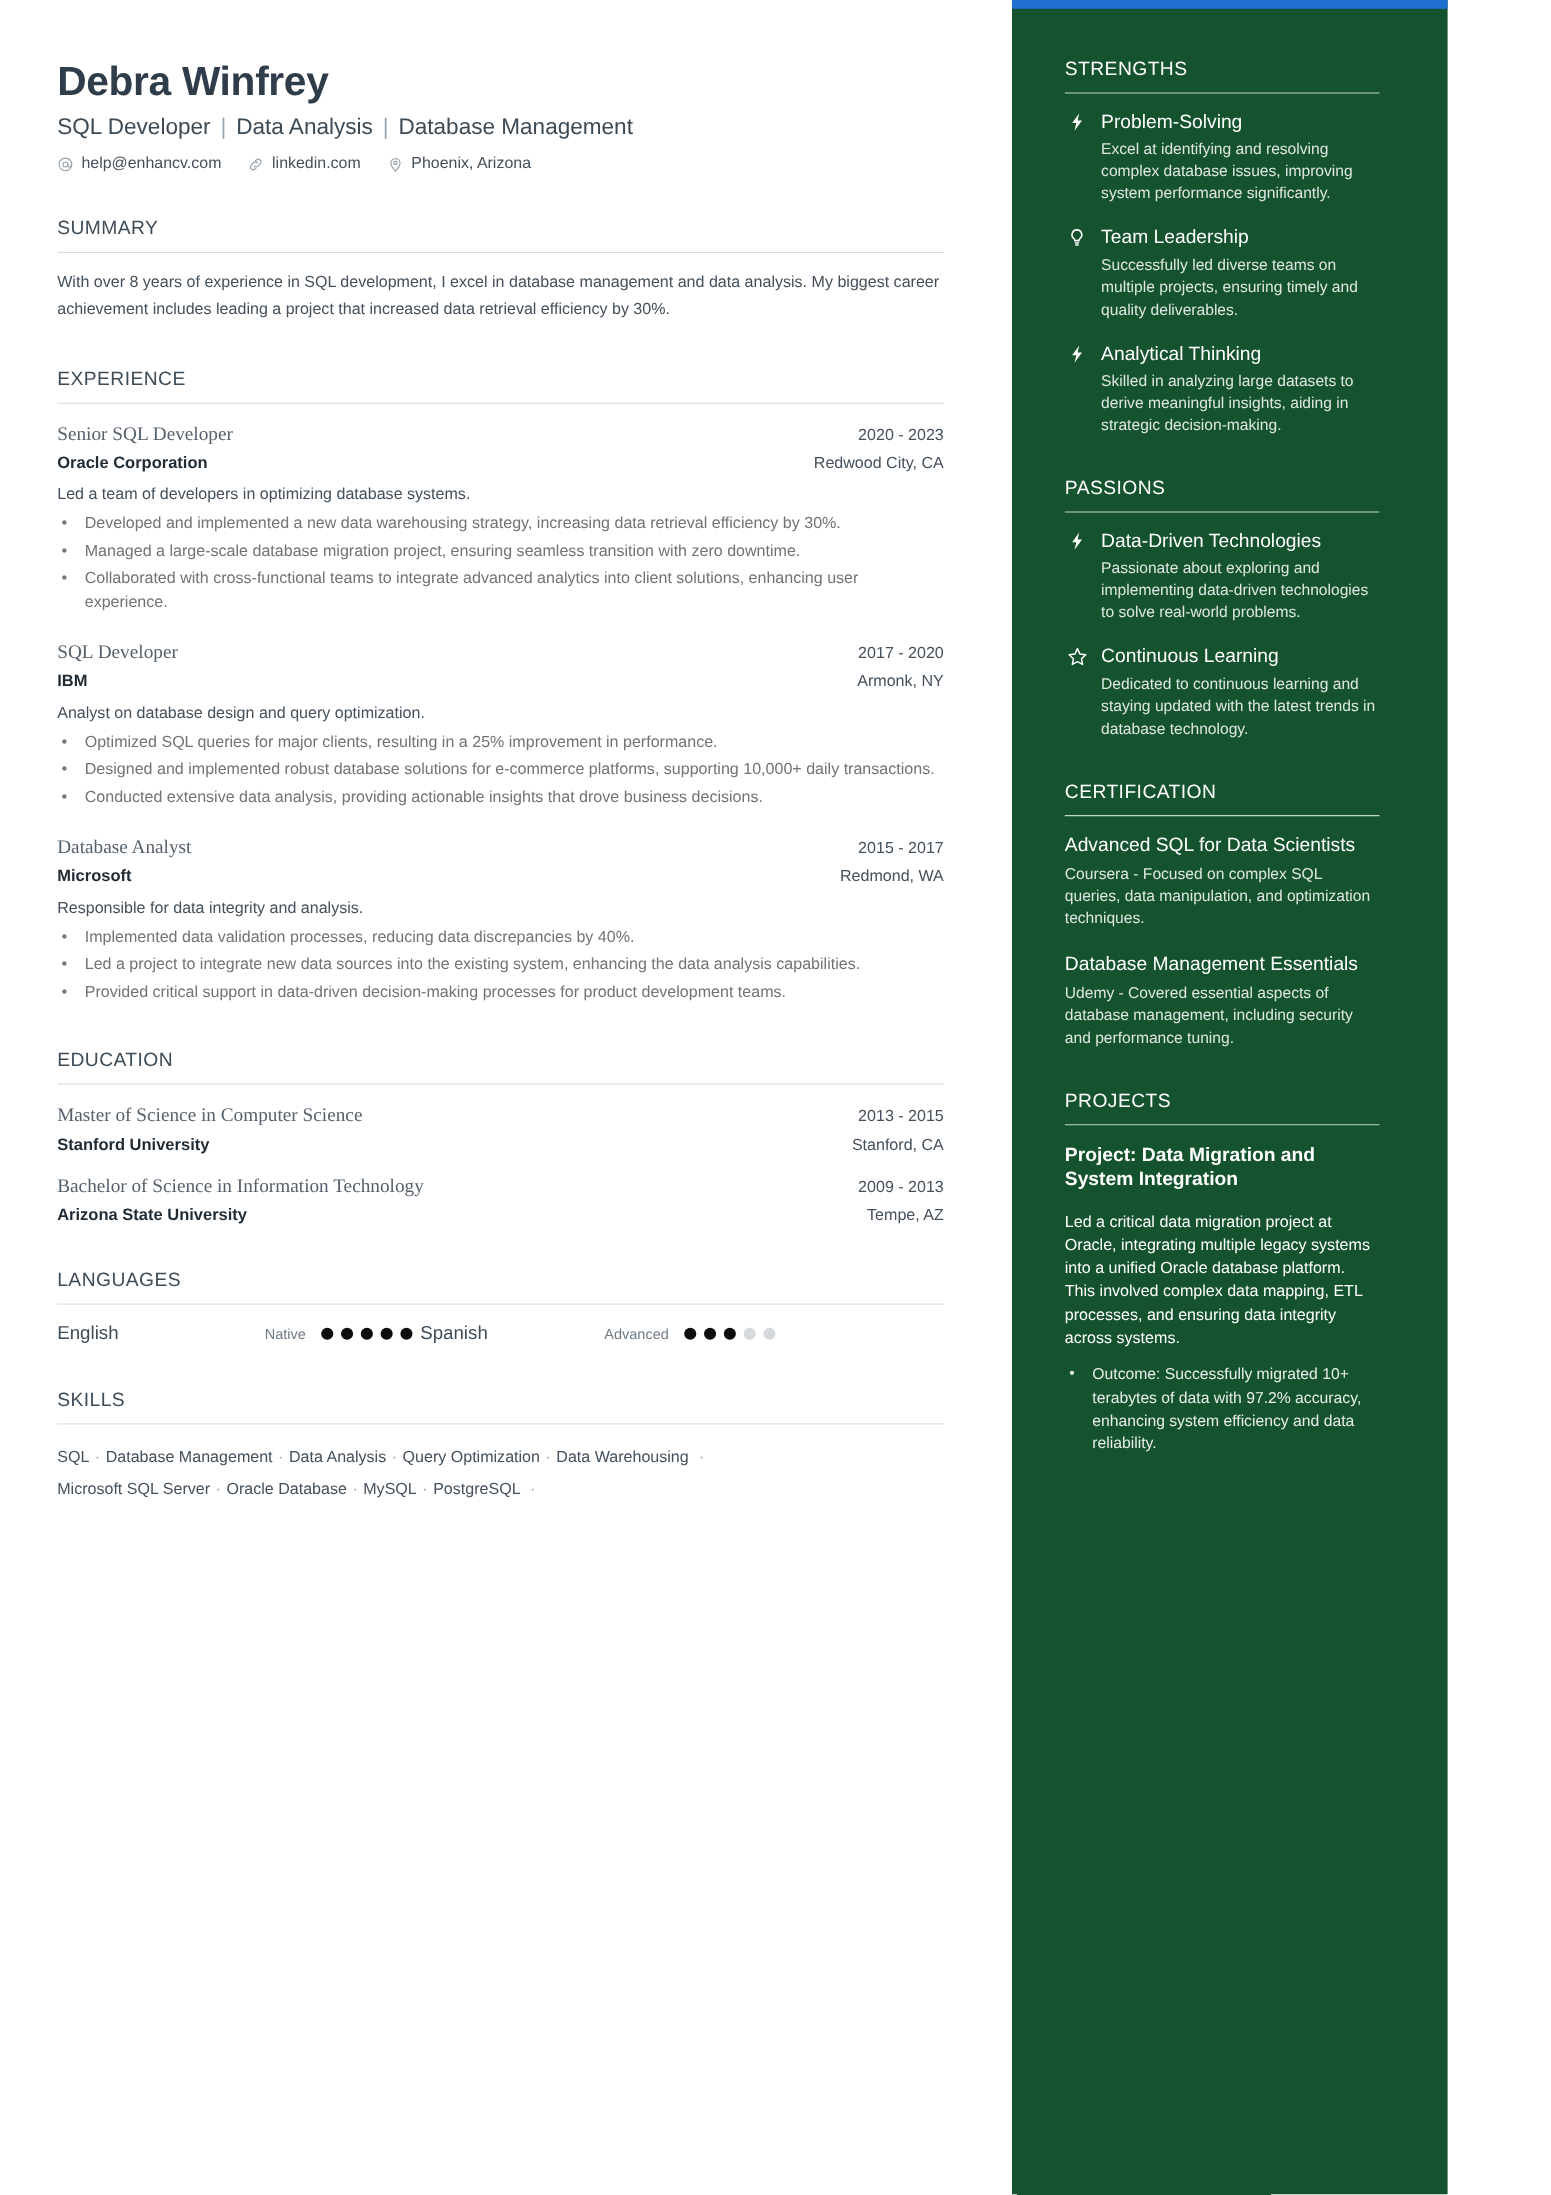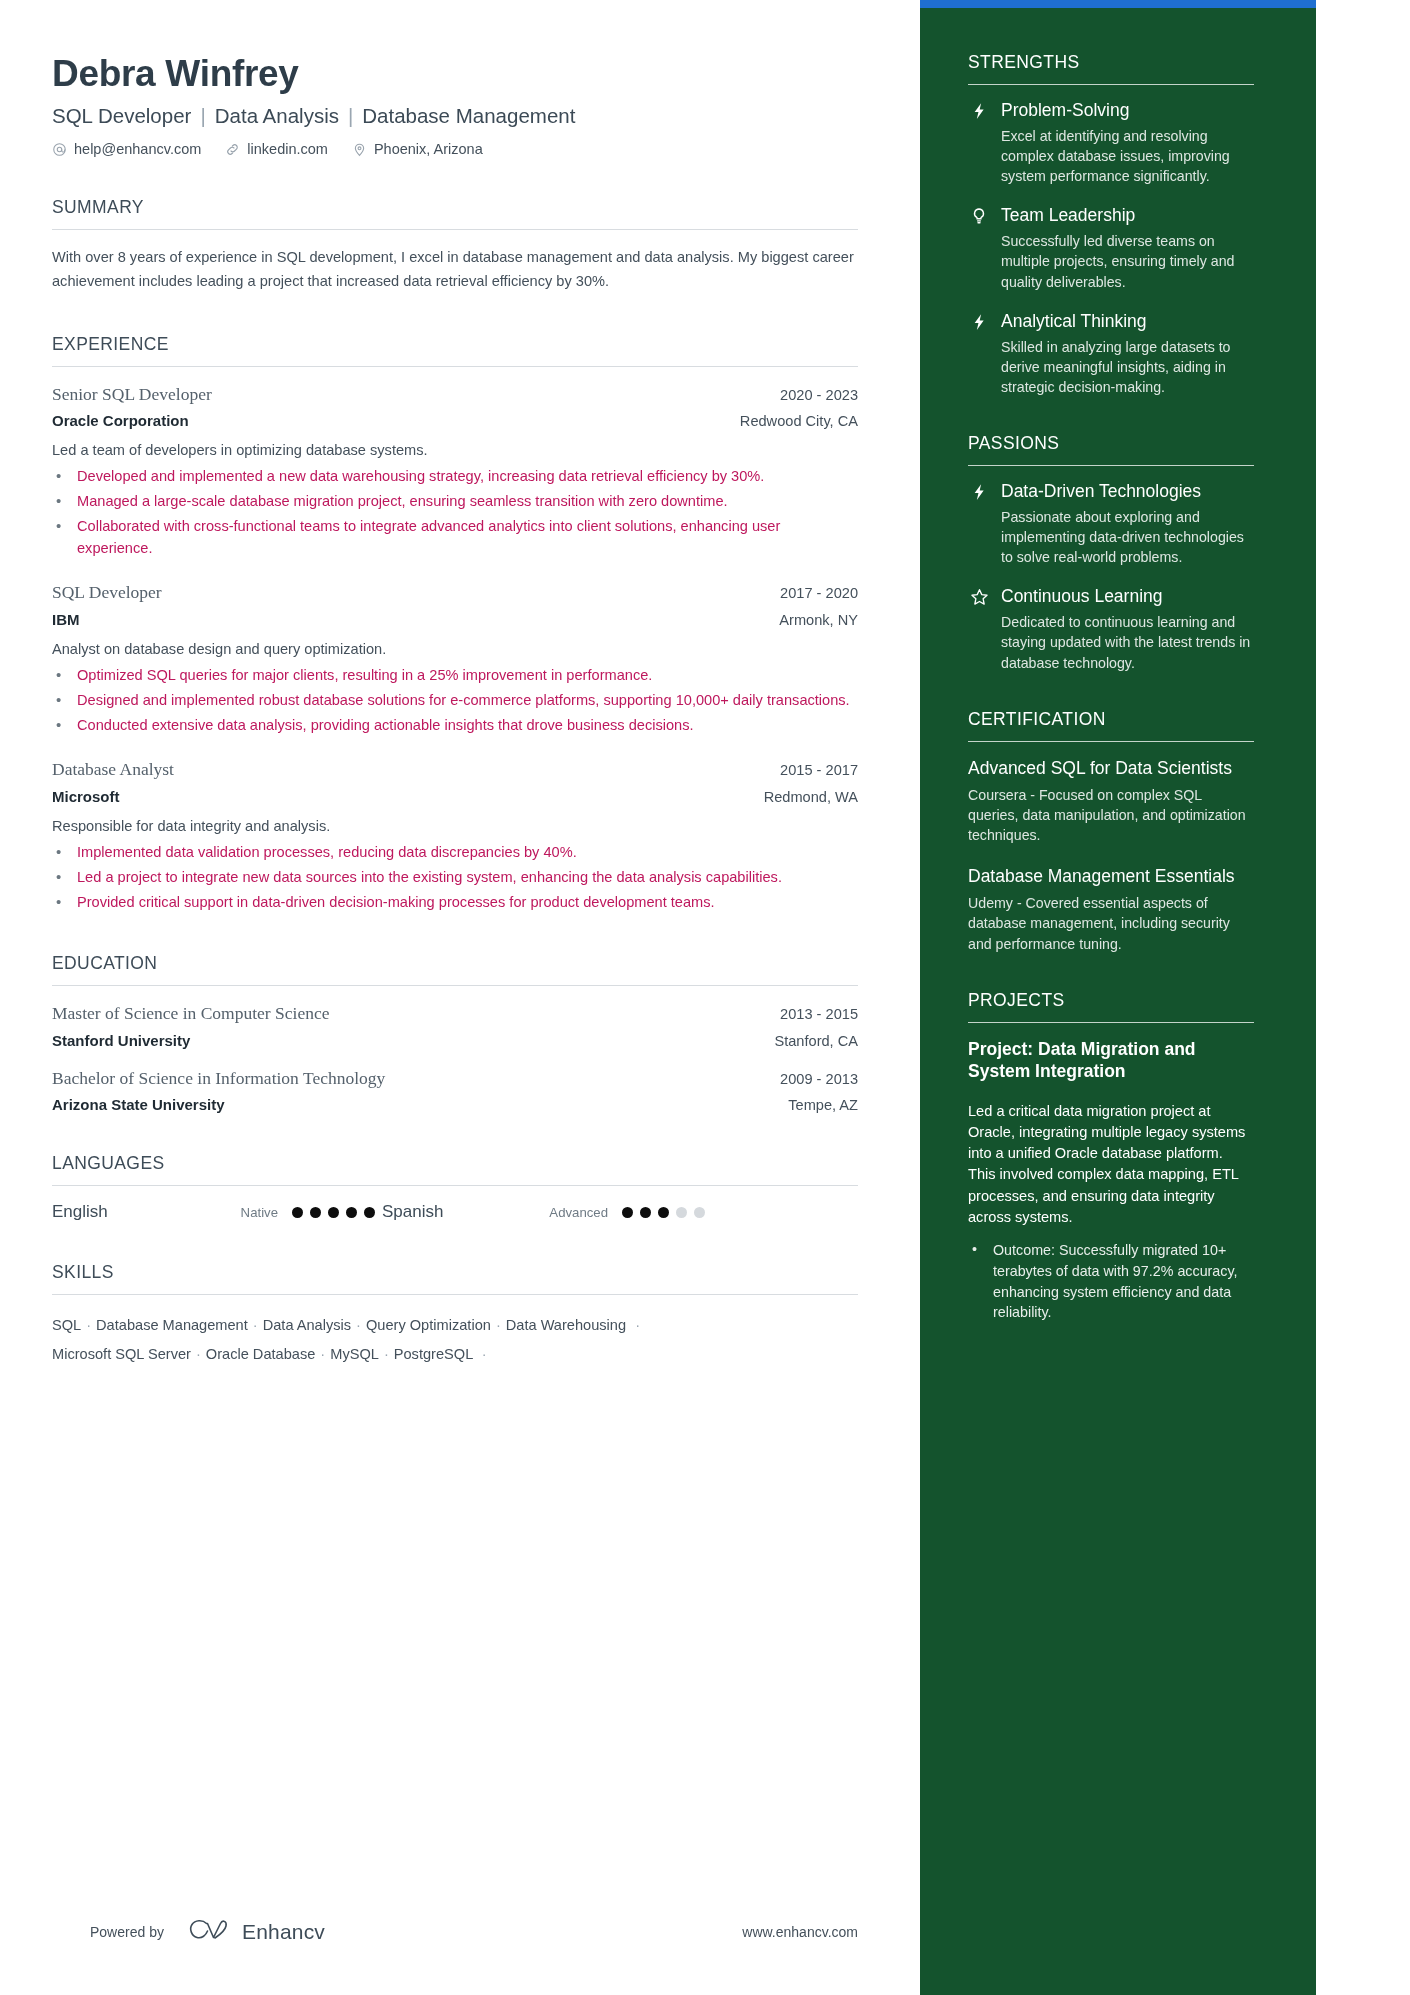--- a/index.html
+++ b/index.html
@@ -136,21 +136,21 @@
   }
   ul.bullets {
     margin-top: 4px;
     list-style: none;
   }
   ul.bullets li {
     position: relative;
     padding-left: 25px;
     font-size: 14.6px;
     line-height: 1.5;
-    color: #be185d;
+    color: #737373;
     margin-top: 3px;
   }
   ul.bullets li:before {
     content: "•";
     position: absolute;
     left: 4px;
     top: -1px;
     color: #6b7780;
     font-size: 15px;
   }
@@ -508,35 +508,20 @@
     <span>SQL</span><span class="sdot">·</span><span>Database Management</span><span class="sdot">·</span><span>Data Analysis</span><span class="sdot">·</span><span>Query Optimization</span><span class="sdot">·</span><span>Data Warehousing</span>
     <span class="sdot">·</span>
   </div>
   <div class="skill-line">
     <span>Microsoft SQL Server</span><span class="sdot">·</span><span>Oracle Database</span><span class="sdot">·</span><span>MySQL</span><span class="sdot">·</span><span>PostgreSQL</span>
     <span class="sdot">·</span>
   </div>
         </div>
     </div>
 
-    <div class="footer">
-      <div class="powered">
-        <span class="powered-text">Powered by</span>
-        <span class="brand">
-          <span>
-            <svg width="46" height="26" viewBox="0 0 46 26" fill="none" stroke="#3e4c58" stroke-width="1.6" stroke-linecap="round" stroke-linejoin="round">
-              <path d="M20.5 6.5 C16.5 2.5 9 3 6 7.5 C3 12 5.5 19 11 20.5 C16 21.8 20 18 21.5 14"></path>
-              <path d="M21.5 6.5 L27.5 20.5 L34.5 6.5 C36.5 2.5 41 4 40 9 C39.2 13 33.5 18 29 21"></path>
-            </svg>
-          </span>
-          <span class="brand-name">Enhancv</span>
-        </span>
-      </div>
-      <div class="site">www.enhancv.com</div>
-    </div>
 
   </div>
 
   <div class="side-col">
 
     <div class="side-section">
       <div class="side-title">STRENGTHS</div>
       <div class="side-rule"></div>
       <div class="side-body" id="strengths-list">
     <div class="str-item">

